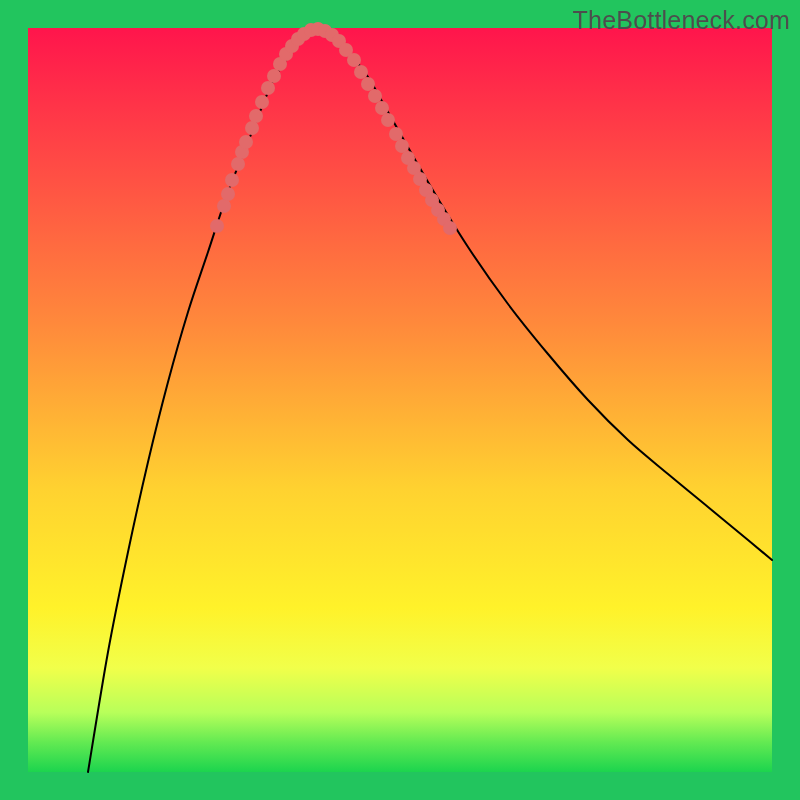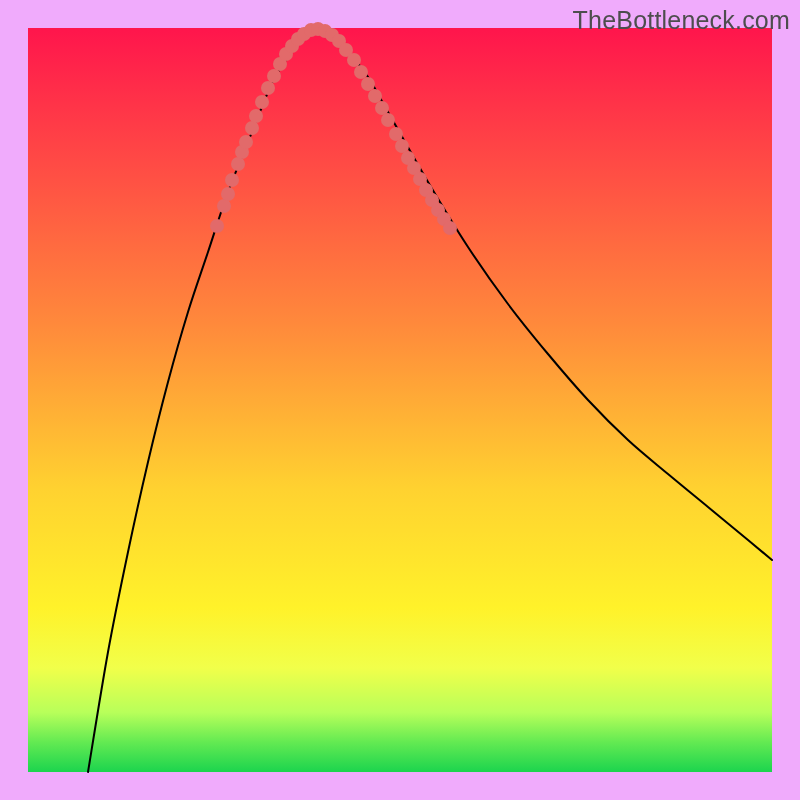--- a/index.html
+++ b/index.html
@@ -8,21 +8,21 @@
     width: 800px;
     height: 800px;
     background: #000;
     font-family: Arial, Helvetica, sans-serif;
     overflow: hidden;
   }
   .stage {
     position: relative;
     width: 800px;
     height: 800px;
-    background: #f0abfc;
+    background: #22c55e;
   }
   .attribution {
     position: absolute;
     top: 6px;
     right: 10px;
     color: #4d4d4d;
     font-size: 25px;
     font-weight: 400;
     letter-spacing: 0.2px;
     z-index: 5;

